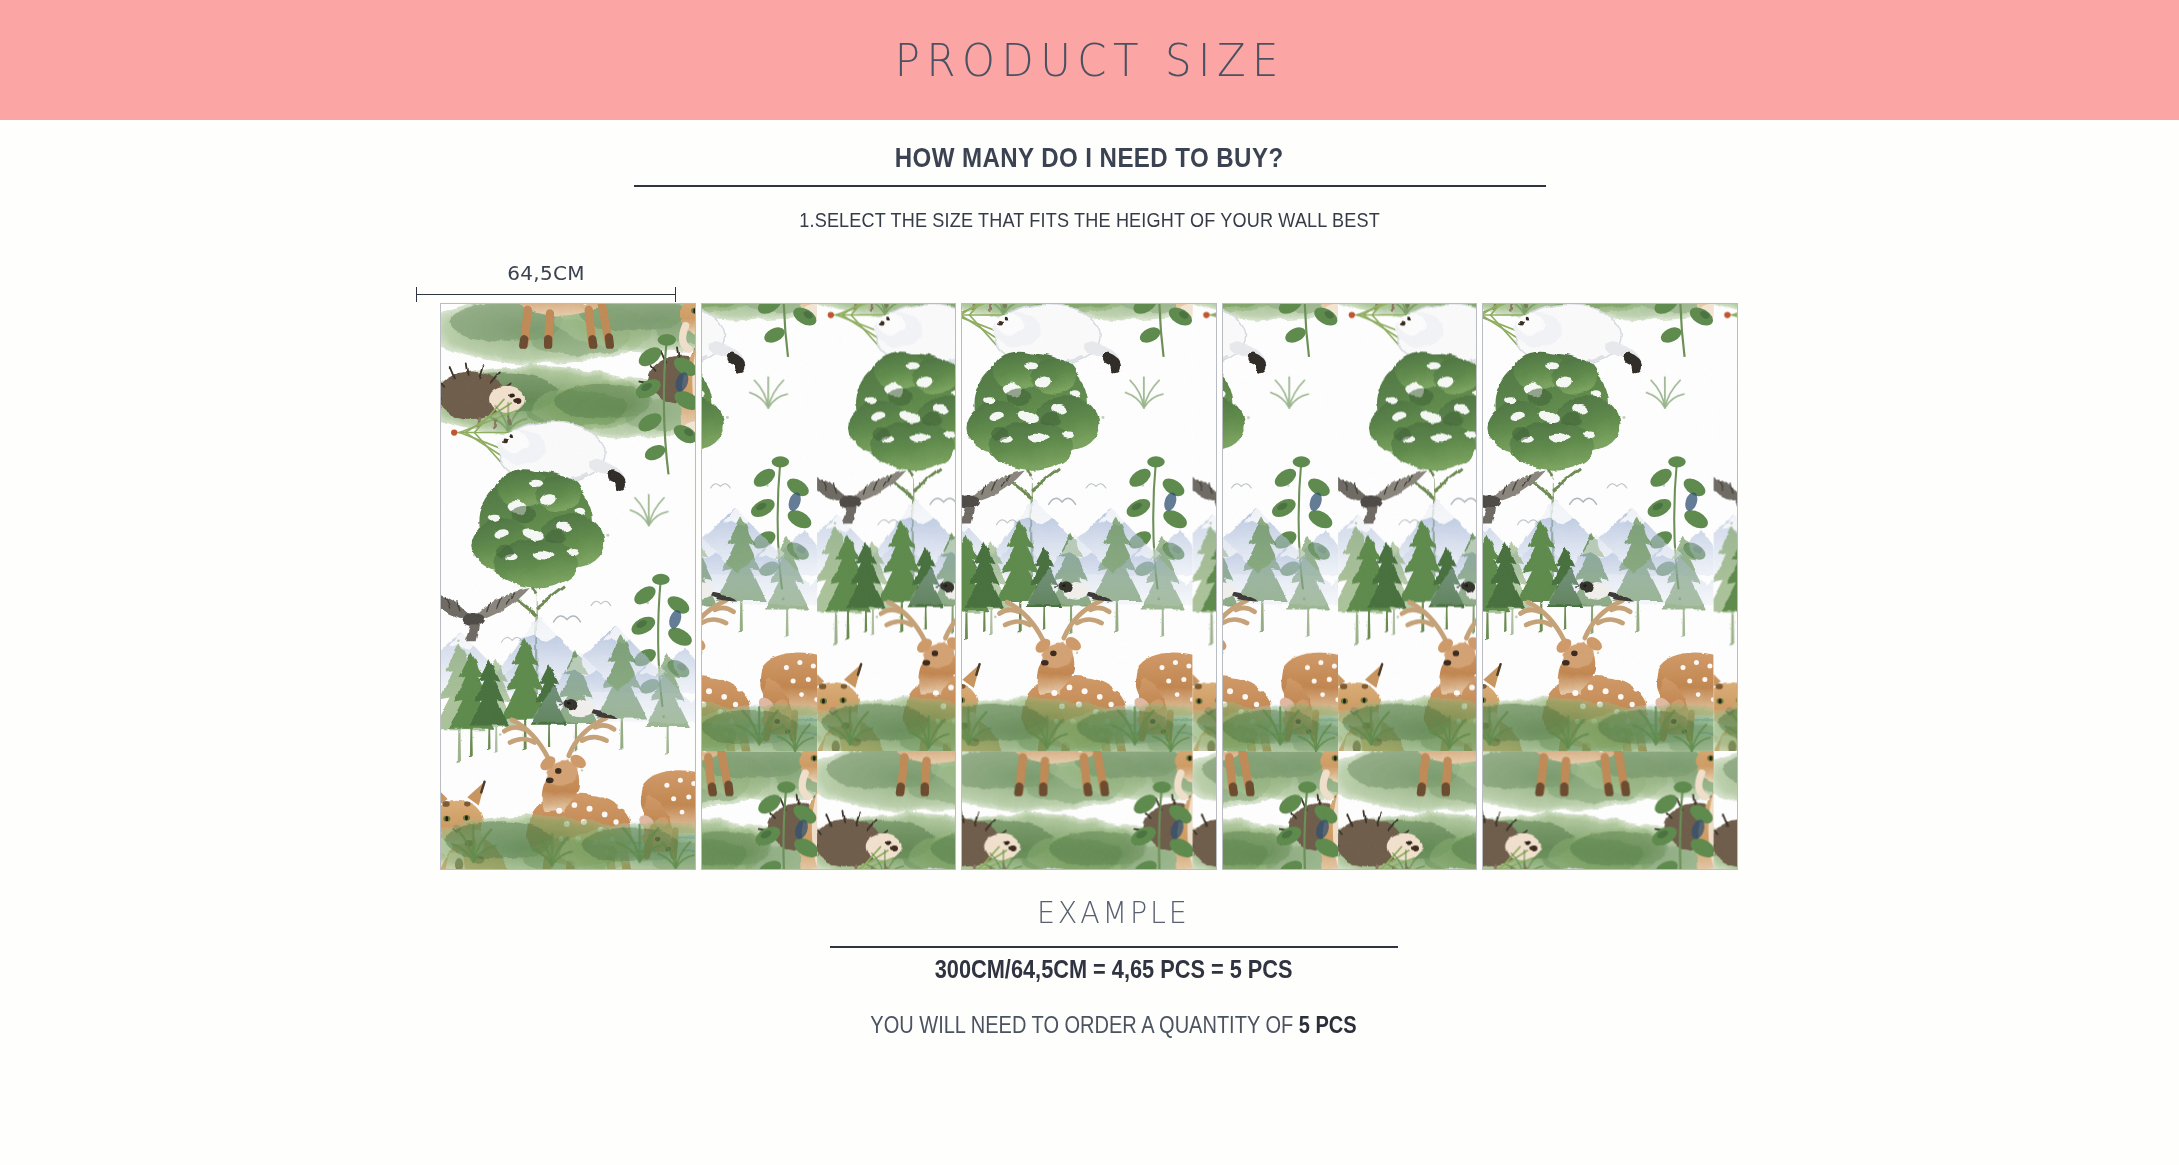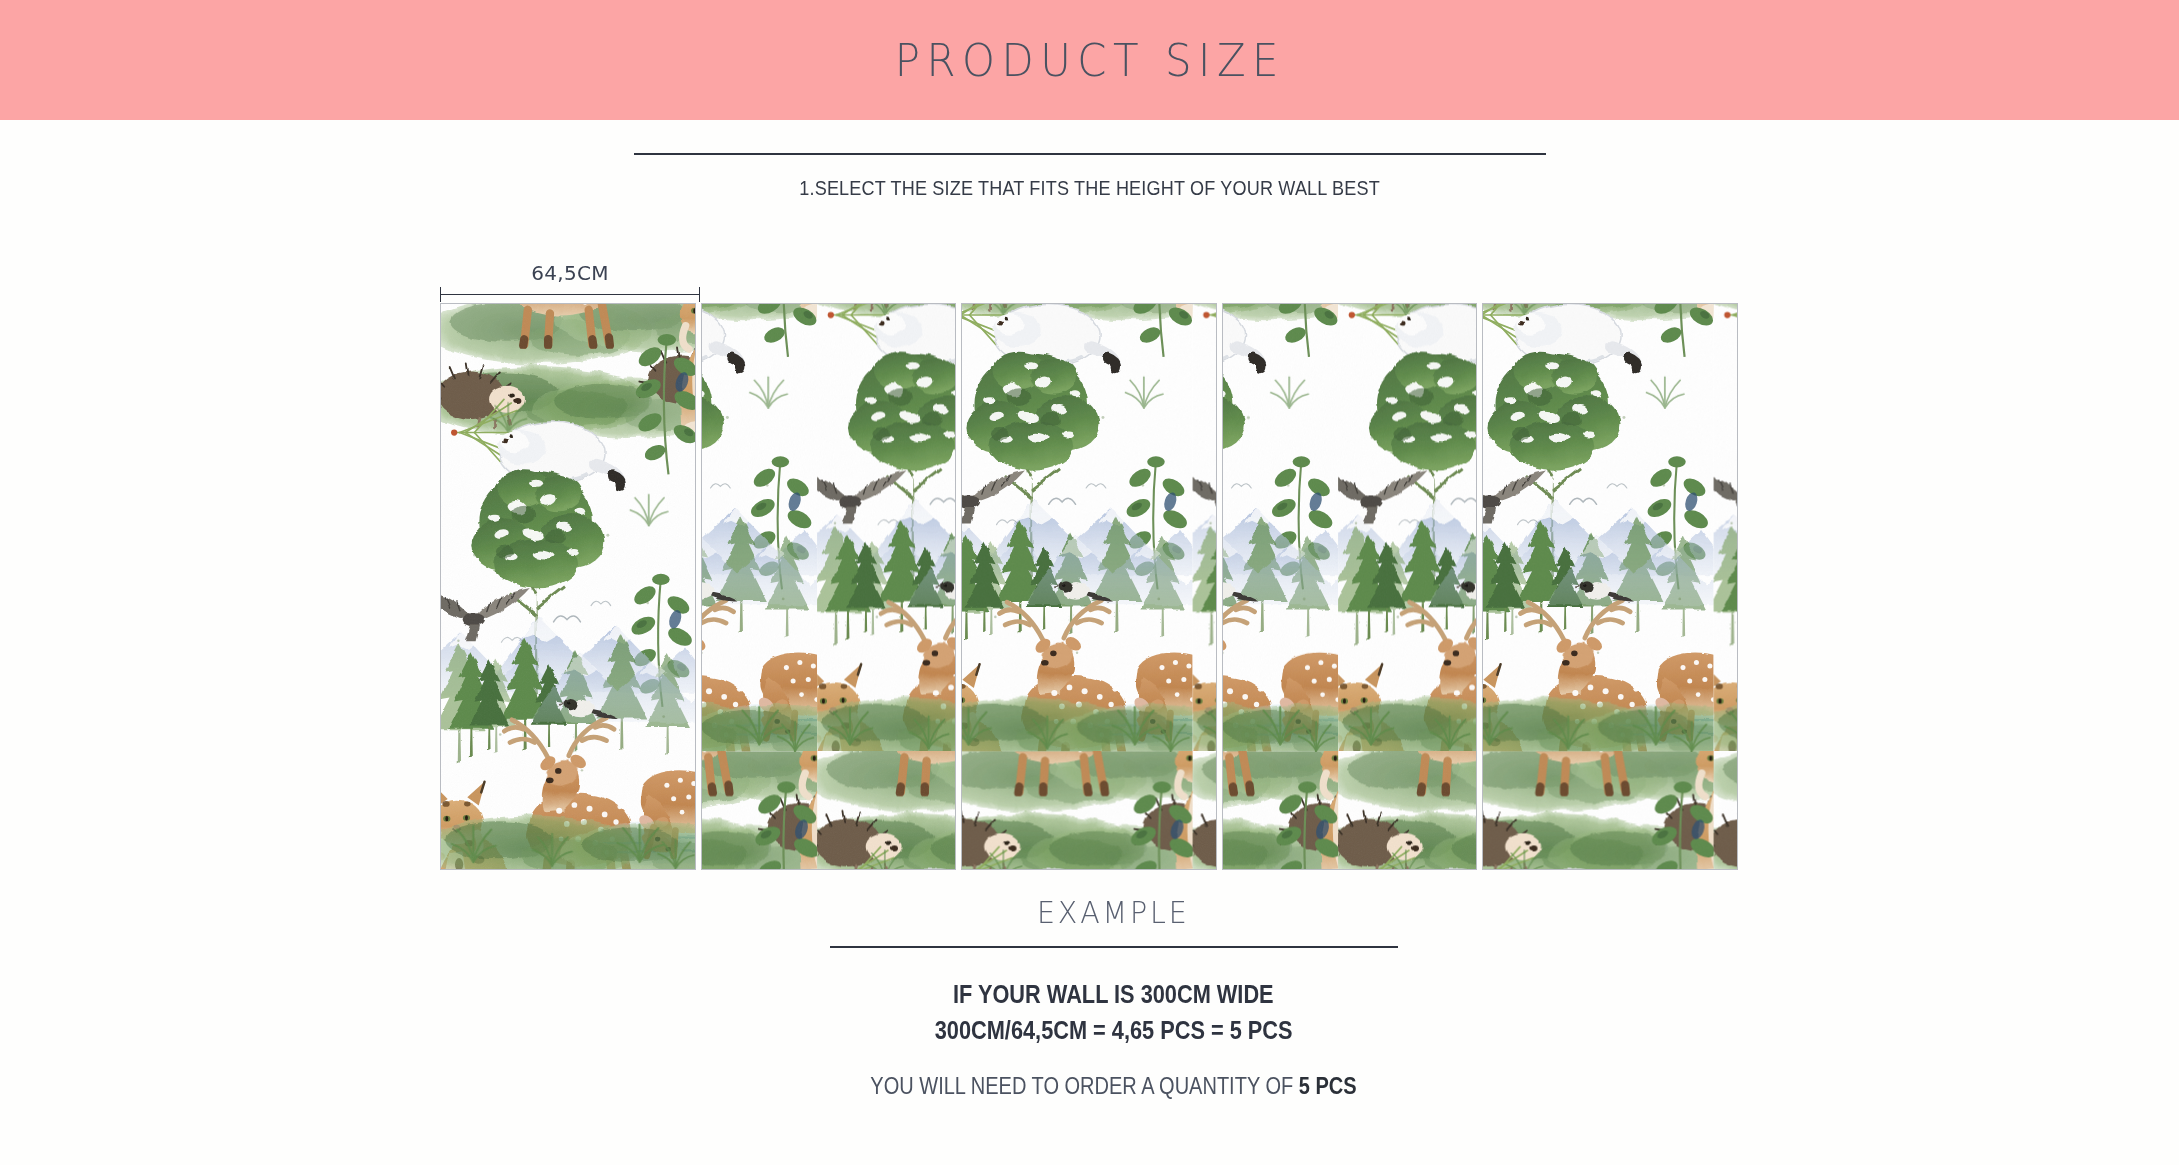--- a/index.html
+++ b/index.html
@@ -58,21 +58,21 @@
     transform:scaleX(0.86);
     display:inline-block;
     margin-top:0;
   }
   #instruction-1{ margin-top:21px; }
   #instruction-2{ margin-top:8px; }
 
   
   #measure-wrap{
     position:absolute;
-    left:440px;
+    left:416px;
     top:265px;
     width:260px;
     height:35px;
   }
   #measure-label{
     position:absolute;
     top:-4px;
     left:0;
     width:260px;
     text-align:center;
@@ -170,20 +170,23 @@
   #example-conclusion b{ font-weight:700; color:#2b3038; }
 </style>
 </head>
 <body>
 
 <div id="header-band">
   <div id="page-title">PRODUCT SIZE</div>
 </div>
 
 <div id="instructions">
+  <div>
+    <span id="section-heading">HOW MANY DO I NEED TO BUY?</span>
+  </div>
   <div id="heading-rule"></div>
   <div>
     <span id="instruction-1" class="instruction-line">1.SELECT THE SIZE THAT FITS THE HEIGHT OF YOUR WALL BEST</span>
   </div>
 </div>
 
 <div id="measure-wrap">
   <div id="measure-label">64,5CM</div>
   <div id="measure-line"></div>
   <div class="measure-tick" id="measure-tick-left"></div>
@@ -733,21 +736,18 @@
   </div>
 
 </div>
 
 <div id="example-block">
   <div>
     <span id="example-heading">EXAMPLE</span>
   </div>
   <div id="example-rule"></div>
   <div>
-    <span id="example-wall">IF YOUR WALL IS 300CM WIDE</span>
-  </div>
-  <div>
     <span id="example-calc">300CM/64,5CM = 4,65 PCS = 5 PCS</span>
   </div>
   <div>
     <span id="example-conclusion"><span>YOU WILL NEED TO ORDER A QUANTITY OF </span><b>5 PCS</b></span>
   </div>
 </div>
 
 </body></html>

